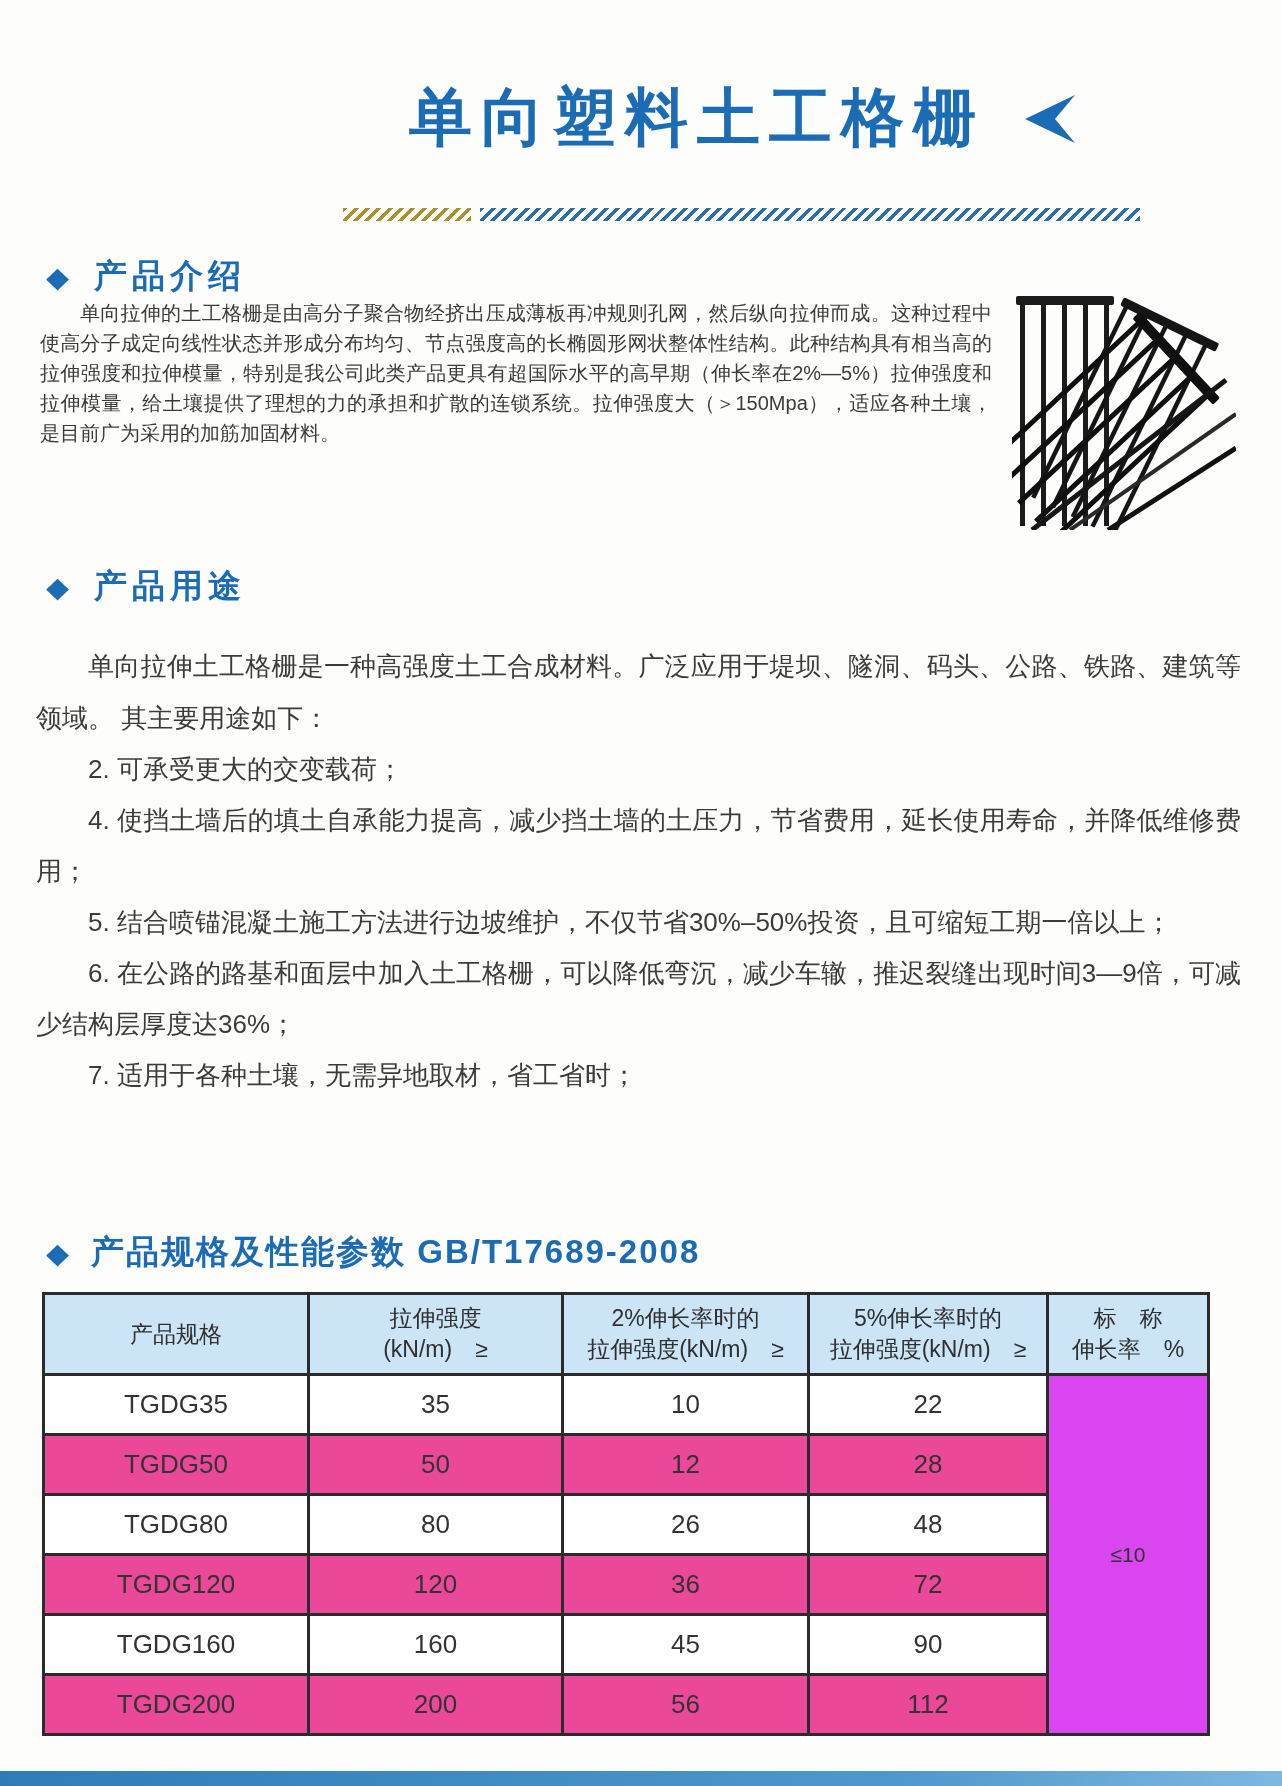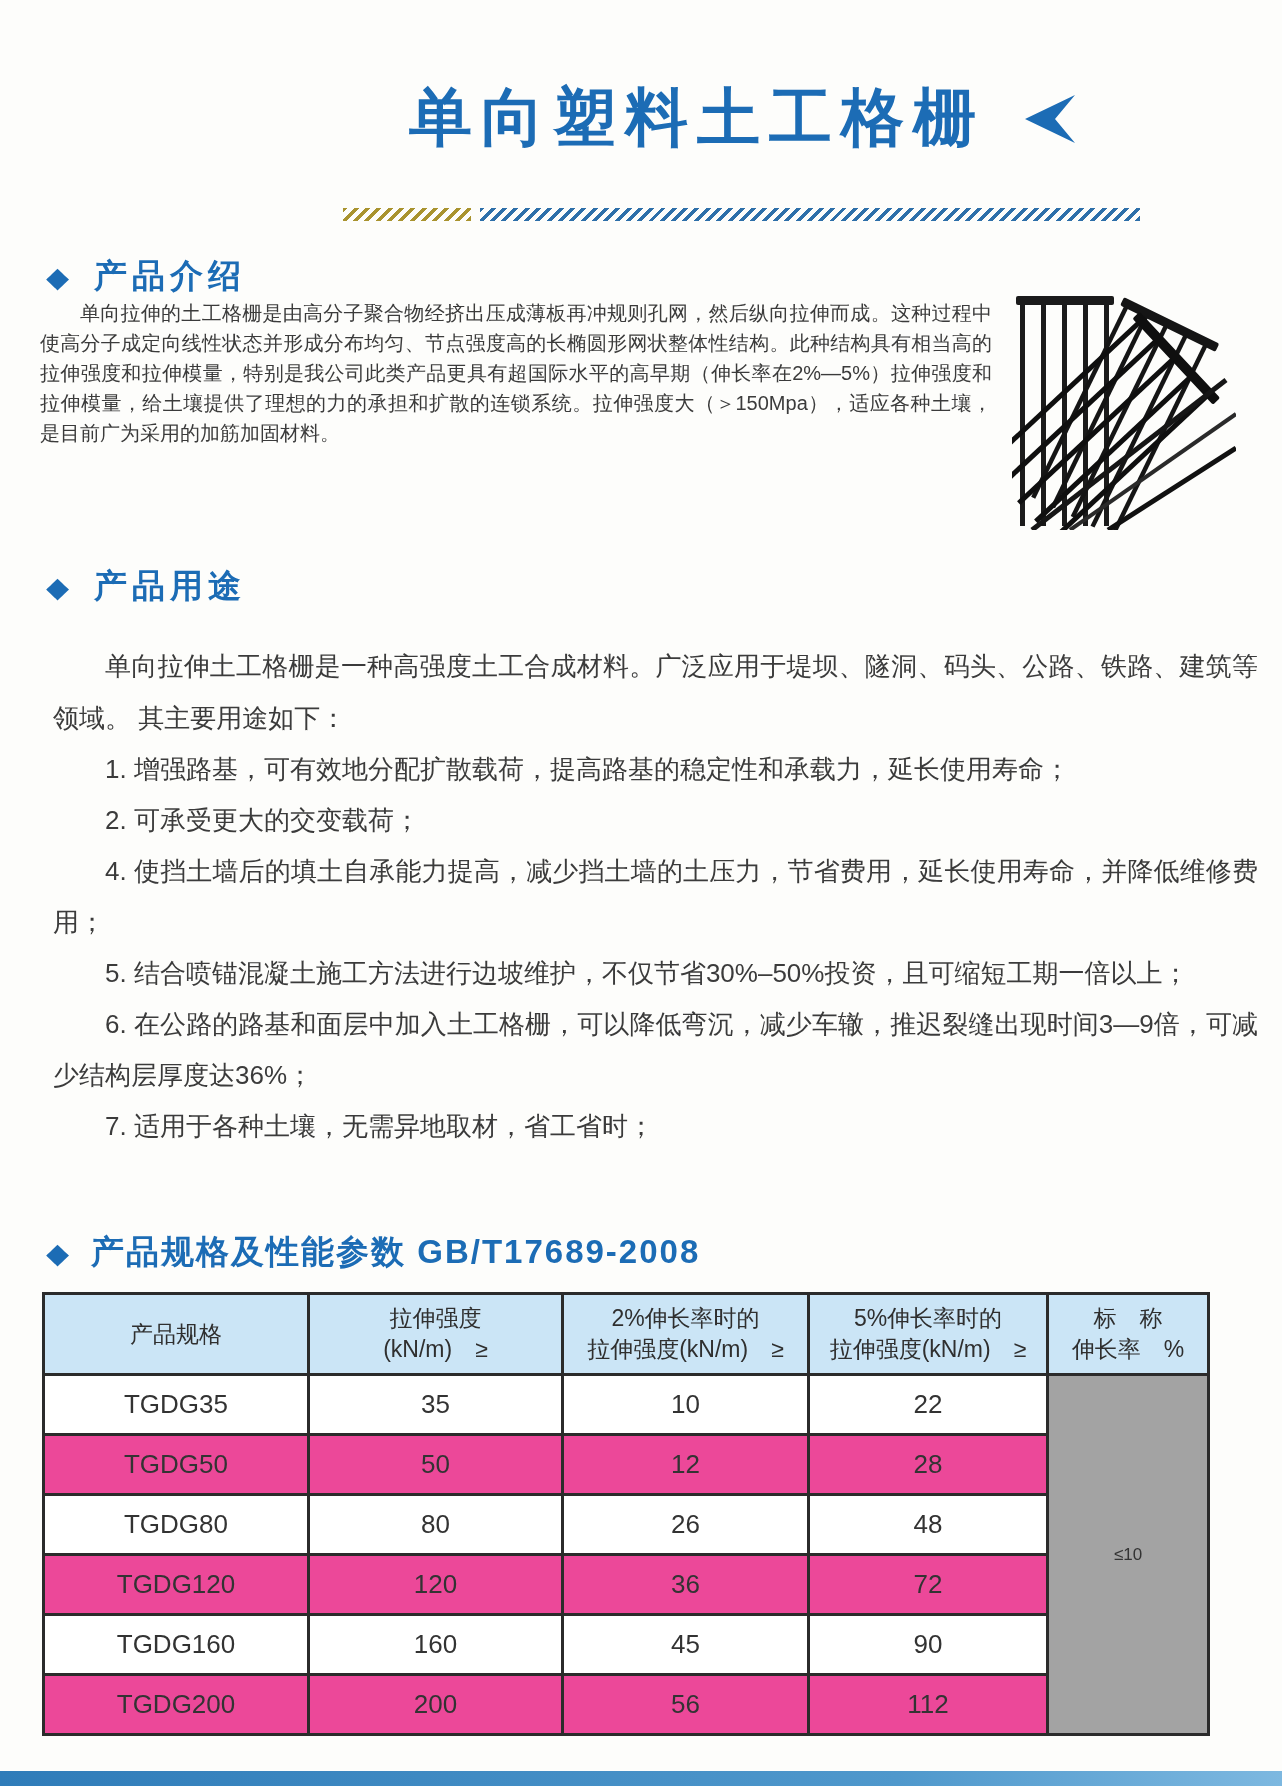--- a/index.html
+++ b/index.html
@@ -41,21 +41,21 @@
     position:absolute;top:298px;left:40px;width:1196px;
     font-size:20px;line-height:30px;text-align:justify;color:#3b3b3b;
   }
   .product-photo{
     float:right;width:224px;height:238px;
     margin:-6px 0 8px 20px;
   }
   .indent{ text-indent:2em;margin:0; }
   
   .uses-block{
-    position:absolute;top:640px;left:53px;width:1205px;
+    position:absolute;top:640px;left:36px;width:1205px;
     font-size:26px;line-height:52px;text-align:justify;color:#3b3b3b;
   }
   .uses-list{list-style:none;margin:0;padding:0;}
   .uses-list li{text-indent:2em;line-height:51px;}
   
   .specs-table{
     position:absolute;top:1292px;left:42px;
     border-collapse:collapse;table-layout:fixed;
     background:#ffffff;
     border-radius:30px;
@@ -65,21 +65,21 @@
     text-align:center;vertical-align:middle;
     padding:0;
   }
   .specs-table th{
     background:#cbe5f6;height:78px;
     font-weight:normal;font-size:23px;color:#2f2f2f;
   }
   .th-inner div{line-height:31px;}
   .specs-table td{height:57px;font-size:26px;color:#333;}
   tr.alt td{background:#ec4899;}
-  td.nominal-cell{background:#a3a3a3;font-size:17px;}
+  td.nominal-cell{background:#d946ef;font-size:21px;}
   
   .bottom-bar{
     position:absolute;left:0;bottom:0;width:1282px;height:15px;
     background:linear-gradient(90deg,#2f7cb9 0%,#4f98cc 70%,#7db8e0 100%);
   }
 </style>
 </head>
 <body>
 
 <div class="title-row">
@@ -141,21 +141,20 @@
 </div>
 
 <div class="section-heading heading-uses">
   <span class="diamond">◆</span>
   <span>产品用途</span>
 </div>
 
 <div class="uses-block">
   <p class="indent">单向拉伸土工格栅是一种高强度土工合成材料。广泛应用于堤坝、隧洞、码头、公路、铁路、建筑等领域。 其主要用途如下：</p>
   <ul class="uses-list">
-    <li>1. 增强路基，可有效地分配扩散载荷，提高路基的稳定性和承载力，延长使用寿命；</li>
     <li>2. 可承受更大的交变载荷；</li>
     <li>4. 使挡土墙后的填土自承能力提高，减少挡土墙的土压力，节省费用，延长使用寿命，并降低维修费用；</li>
     <li>5. 结合喷锚混凝土施工方法进行边坡维护，不仅节省30%–50%投资，且可缩短工期一倍以上；</li>
     <li>6. 在公路的路基和面层中加入土工格栅，可以降低弯沉，减少车辙，推迟裂缝出现时间3—9倍，可减少结构层厚度达36%；</li>
     <li>7. 适用于各种土壤，无需异地取材，省工省时；</li>
   </ul>
 </div>
 
 <div class="section-heading heading-specs">
   <span class="diamond">◆</span>

